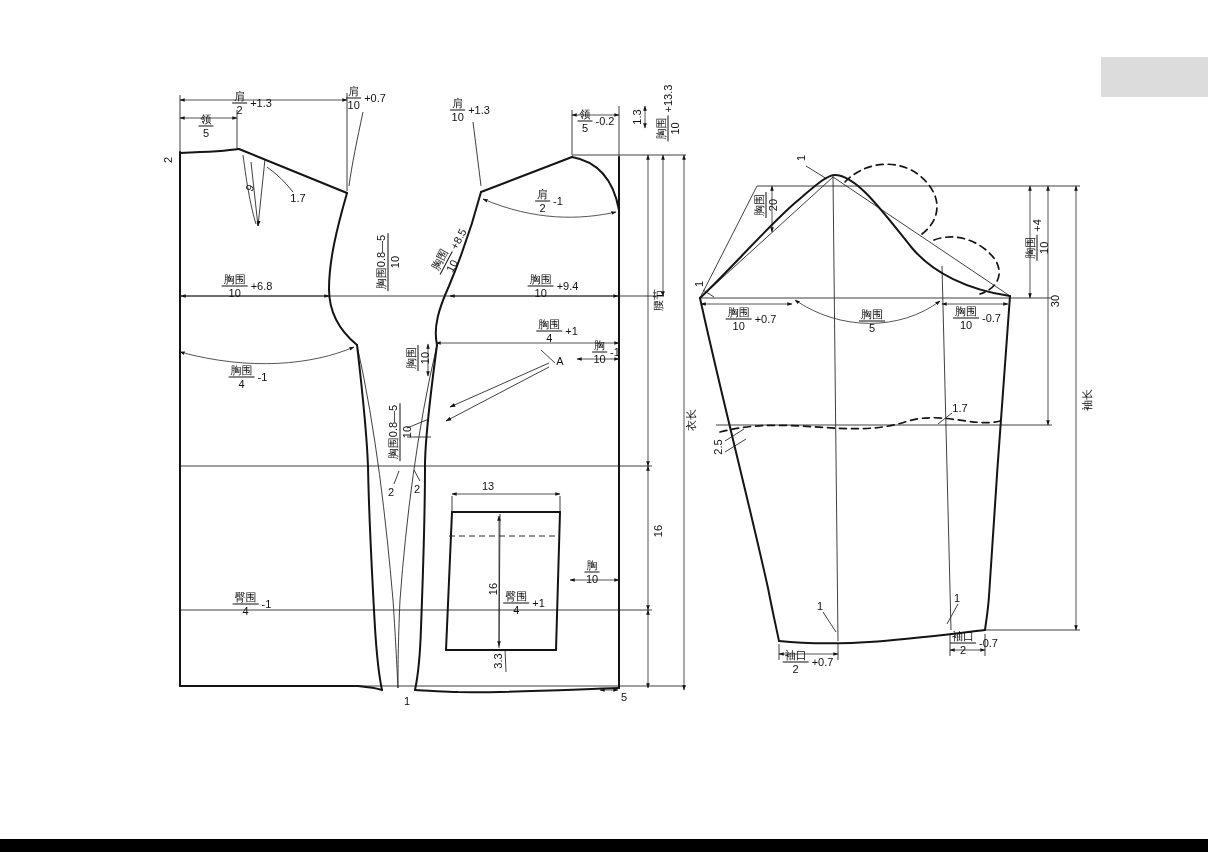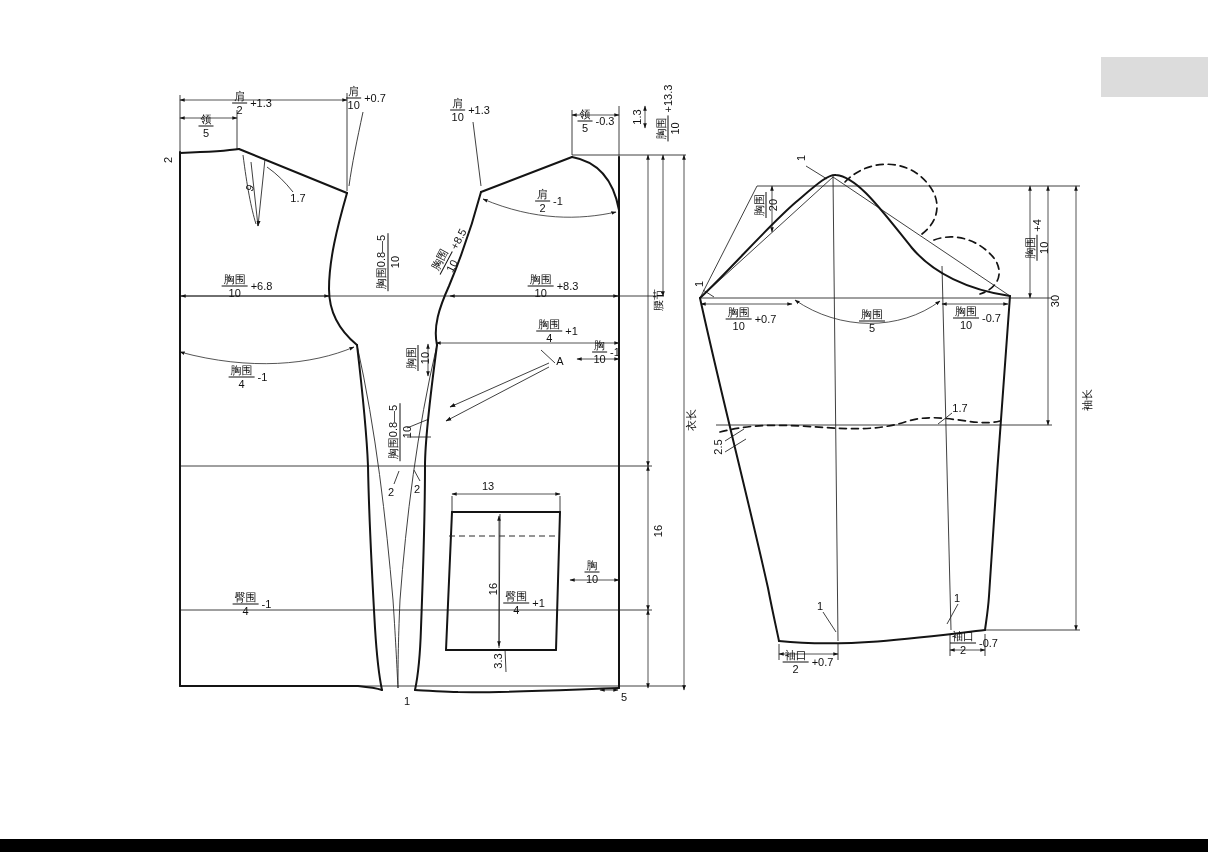--- a/index.html
+++ b/index.html
@@ -230,37 +230,37 @@
           <span class="den">10</span>
         </span>
         <span class="suf">+1.3</span>
       </div>
 
   <div class="ann" style="left:596px;top:121px">
         <span class="frac">
           <span class="num">领</span>
           <span class="den">5</span>
         </span>
-        <span class="suf">-0.3</span>
+        <span class="suf">-0.2</span>
       </div>
 
   <div class="ann" style="left:549px;top:201px">
         <span class="frac">
           <span class="num">肩</span>
           <span class="den">2</span>
         </span>
         <span class="suf">-1</span>
       </div>
 
   <div class="ann" style="left:553px;top:286px">
         <span class="frac">
           <span class="num">胸围</span>
           <span class="den">10</span>
         </span>
-        <span class="suf">+8.3</span>
+        <span class="suf">+9.4</span>
       </div>
 
   <div class="ann rm90" style="left:658px;top:300px">
         <span class="txt">腰节</span>
       </div>
 
   <div class="ann rm90" style="left:645px;top:117px;margin-left:-8px">
         <span class="txt">1.3</span>
       </div>
 

